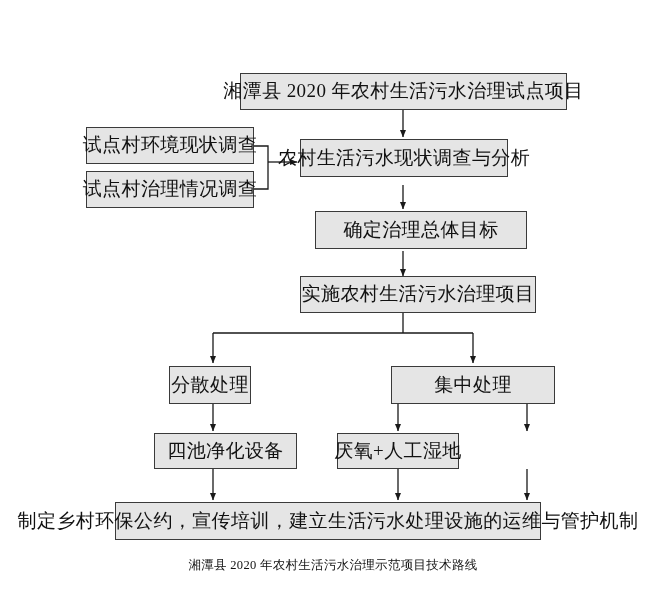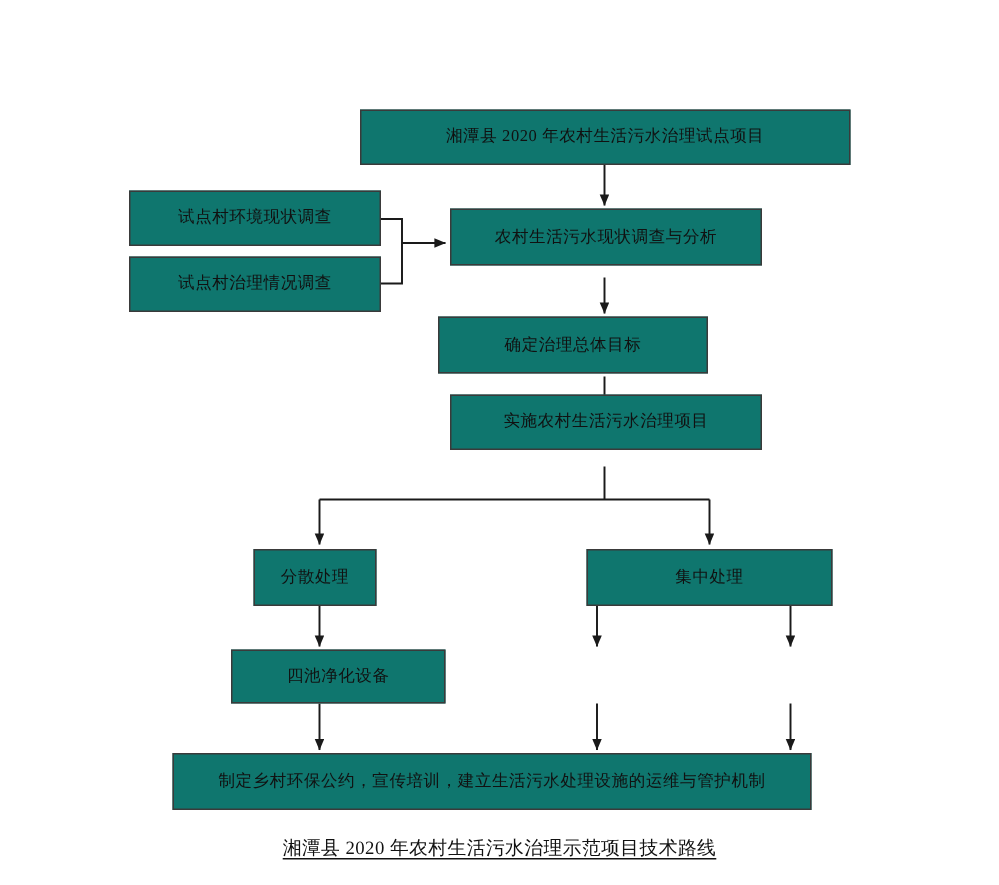--- a/index.html
+++ b/index.html
@@ -23,45 +23,44 @@
     position: absolute;
     left: 0;
     top: 0;
     width: 666px;
     height: 590px;
   }
   .node-box {
     position: absolute;
     box-sizing: border-box;
     border: 1.3px solid #3a3a3a;
-    background: #0f766e;
+    background: #e5e5e5;
     display: flex;
     align-items: center;
     justify-content: center;
     color: #111111;
-    font-size: 11px;
+    font-size: 19px;
     letter-spacing: 0.4px;
     line-height: 1.1;
     white-space: nowrap;
   }
   .node-box .node-label {
     display: block;
   }
   #caption {
     position: absolute;
     left: 0;
     top: 557px;
     width: 666px;
     text-align: center;
     font-size: 12.5px;
     color: #111111;
     letter-spacing: 0.3px;
   }
   #caption .cap-text {
-    text-decoration: underline;
     text-underline-offset: 3px;
   }
 </style>
 </head>
 <body>
 
 <div id="flowchart-root">
 
   <svg class="chart-layer" viewBox="0 0 666 590" xmlns="http://www.w3.org/2000/svg">
     <defs>
@@ -105,40 +104,43 @@
   </div>
 
   <div class="node-box" style="left:86px; top:171px; width:168px; height:37px;">
     <span class="node-label">试点村治理情况调查</span>
   </div>
 
   <div class="node-box" style="left:300px; top:139px; width:208px; height:38px;">
     <span class="node-label">农村生活污水现状调查与分析</span>
   </div>
 
-  <div class="node-box" style="left:292px; top:211px; width:180px; height:38px;">
+  <div class="node-box" style="left:315px; top:211px; width:212px; height:38px;">
     <span class="node-label">确定治理总体目标</span>
   </div>
 
-  <div class="node-box" style="left:300px; top:263px; width:208px; height:37px;">
+  <div class="node-box" style="left:300px; top:276px; width:236px; height:37px;">
     <span class="node-label">实施农村生活污水治理项目</span>
   </div>
 
   <div class="node-box" style="left:169px; top:366px; width:82px; height:38px;">
     <span class="node-label">分散处理</span>
   </div>
 
   <div class="node-box" style="left:391px; top:366px; width:164px; height:38px;text-align:right;">
     <span class="node-label">集中处理</span>
   </div>
 
   <div class="node-box" style="left:154px; top:433px; width:143px; height:36px;">
     <span class="node-label">四池净化设备</span>
   </div>
 
+  <div class="node-box" style="left:337px; top:433px; width:122px; height:36px;">
+    <span class="node-label">厌氧+人工湿地</span>
+  </div>
 
 
   <div class="node-box" style="left:115px; top:502px; width:426px; height:38px;">
     <span class="node-label">制定乡村环保公约，宣传培训，建立生活污水处理设施的运维与管护机制</span>
   </div>
 
   <div id="caption">
     <span class="cap-text">湘潭县 2020 年农村生活污水治理示范项目技术路线</span>
   </div>
 

